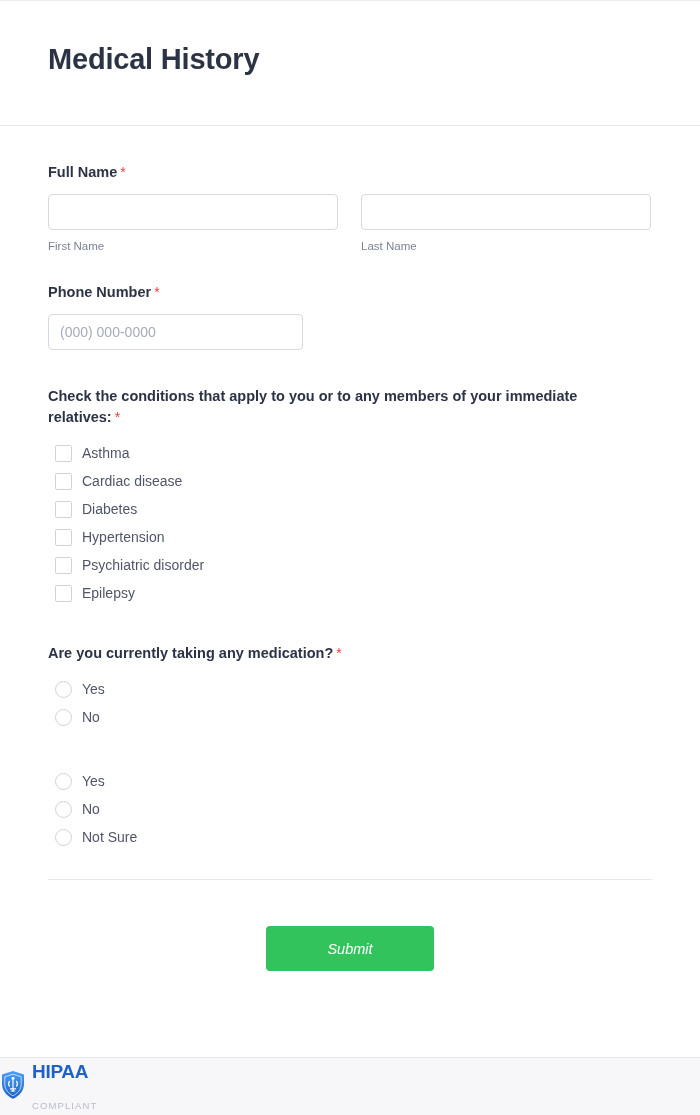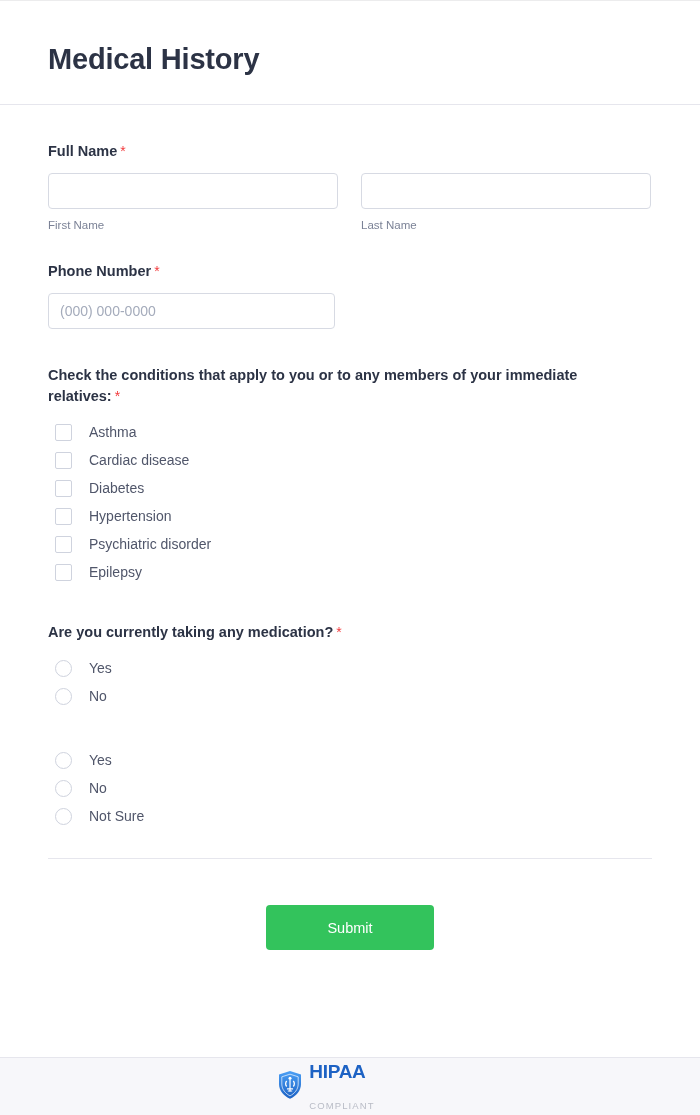--- a/index.html
+++ b/index.html
@@ -16,21 +16,21 @@
     height: 1115px;
     background: #ffffff;
     border-top: 1px solid #ececed;
     overflow: hidden;
   }
 
   
   .form-header {
     padding: 40px 48px 30px 48px;
     border-bottom: 1px solid #e6e6ed;
-    height: 104px;
+    height: 125px;
   }
   .form-title {
     margin: 0;
     font-size: 29px;
     line-height: 36px;
     font-weight: bold;
     color: #2c3345;
     letter-spacing: -0.2px;
   }
 
@@ -71,21 +71,21 @@
     font-family: "Liberation Sans", sans-serif;
     outline: none;
   }
   .text-input::placeholder { color: #a4abbb; }
   .sub-label {
     margin-top: 9px;
     font-size: 11.5px;
     color: #7b8296;
     line-height: 15px;
   }
-  .phone-input { width: 287px; }
+  .phone-input { width: 255px; }
 
   
   .choice-list { margin-top: 2px; }
   .choice-row {
     display: flex;
     align-items: center;
     height: 28px;
     cursor: pointer;
   }
   .box {
@@ -98,21 +98,21 @@
   }
   .circle {
     width: 17px; height: 17px;
     border: 1px solid #cfd3de;
     border-radius: 50%;
     background: #fff;
     flex: none;
     margin-left: 7px;
   }
   .choice-text {
-    margin-left: 17px;
+    margin-left: 10px;
     font-size: 14px;
     color: #50566a;
     line-height: 20px;
   }
 
   .group-gap { margin-top: 36px; }
   .wrap-label { max-width: 556px; }
 
   
   .submit-area {
@@ -128,32 +128,33 @@
     line-height: 45px;
     background: #2ecc71;
     background: #33c35c;
     border: none;
     border-radius: 4px;
     color: #ffffff;
     font-size: 14.5px;
     font-family: "Liberation Sans", sans-serif;
     cursor: pointer;
     text-align: center;
+    font-style: italic;
   }
 
   
   .form-footer {
     position: absolute;
     left: 0; right: 0; bottom: 0;
     height: 58px;
     background: #f7f7fa;
     border-top: 1px solid #e6e6ed;
     display: flex;
     align-items: center;
-    justify-content: center;
+    justify-content: flex-start;
     padding-right: 48px;
   }
   .hipaa-badge {
     display: flex;
     align-items: center;
     gap: 6px;
   }
   .hipaa-text { line-height: 1; }
   .hipaa-main {
     display: block;

